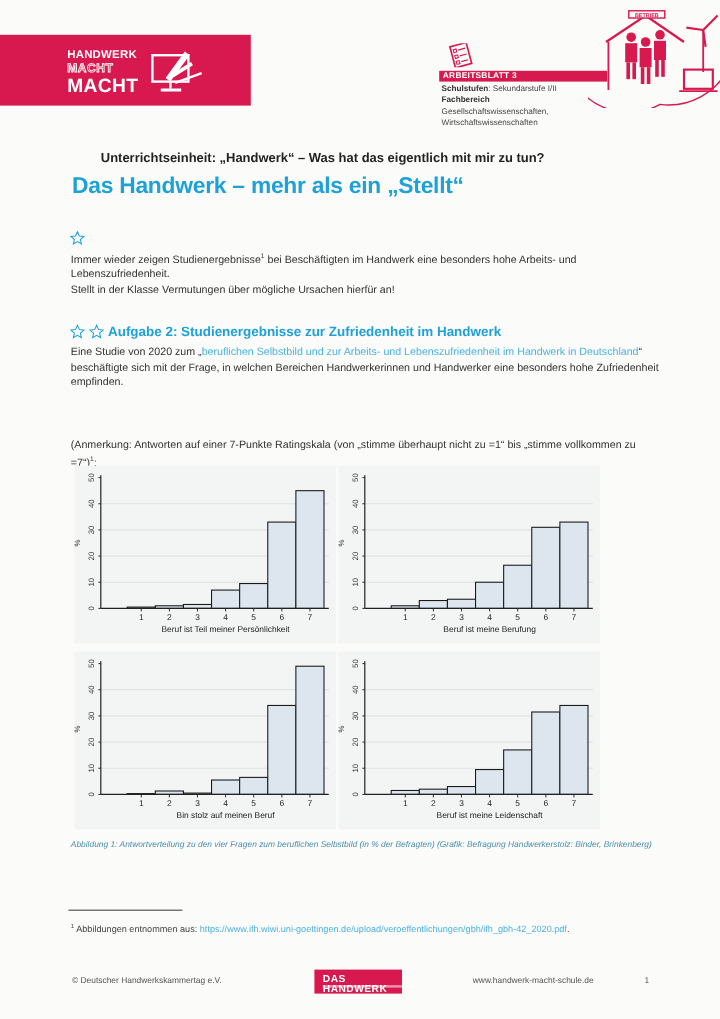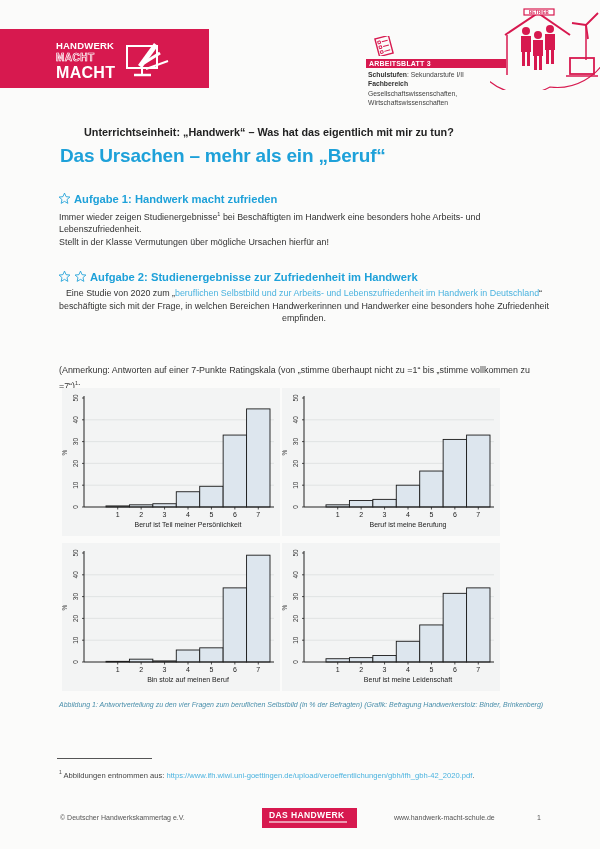--- a/index.html
+++ b/index.html
@@ -36,21 +36,21 @@
   
   .chart { position: absolute; width: 218px; height: 148px; }
   .chart svg { width: 100%; height: 100%; overflow: visible; }
 
   .caption { position: absolute; left: 59px; top: 700px; width: 500px; font-size: 7px; line-height: 10px; font-style: italic; color: #4a8fab; }
 
   .fn-rule { position: absolute; left: 57px; top: 758px; width: 95px; height: 1px; background: #555; }
   .footnote { position: absolute; left: 59px; top: 766px; width: 495px; font-size: 7.6px; line-height: 12px; color: #444; }
 
   .footer-left { position: absolute; left: 60px; top: 814px; font-size: 7px; color: #555; }
-  .footer-logo { position: absolute; left: 262px; top: 808px; width: 95px; height: 20px; background: #d7194f; }
+  .footer-logo { position: absolute; left: 262px; top: 808px; width: 73px; height: 20px; background: #d7194f; }
   .footer-logo .fl1 { position: absolute; left: 7px; top: 3px; color: #fff; font-weight: bold; font-size: 8.5px; letter-spacing: 0.4px; line-height: 9px; }
   .footer-logo .fl2 { position: absolute; left: 7px; top: 13px; width: 78px; height: 2px; background: rgba(255,255,255,0.55); }
   .footer-url { position: absolute; left: 394px; top: 814px; font-size: 7px; color: #555; }
   .footer-page { position: absolute; left: 537px; top: 814px; font-size: 7px; color: #555; }
 </style>
 </head>
 <body>
 
 <div class="logo-box">
   <div class="logo-text">
@@ -106,43 +106,42 @@
     <rect x="55" y="39" width="10" height="16" fill="#d7194f"></rect>
     <rect x="56" y="55" width="3" height="14" fill="#d7194f"></rect>
     <rect x="61" y="55" width="3" height="14" fill="#d7194f"></rect>
   <line x1="96" y1="30" x2="96" y2="65" stroke="#d7194f" stroke-width="1.5"></line>
   <path d="M96 30 L108 18 M96 30 L82 28 M96 30 L98 44" stroke="#d7194f" stroke-width="1.8"></path>
   <rect x="80" y="63" width="24" height="16" fill="none" stroke="#d7194f" stroke-width="1.8"></rect>
   <line x1="76" y1="81" x2="108" y2="81" stroke="#d7194f" stroke-width="1.5"></line>
 </svg>
 
 <div class="unit">Unterrichtseinheit: „Handwerk“ – Was hat das eigentlich mit mir zu tun?</div>
-<div class="title">Das Ursachen – mehr als ein „Beruf“</div>
+<div class="title">Das Handwerk – mehr als ein „Stellt“</div>
 
 <div class="task-h" style="top:192px;">
   <svg class="star" viewBox="0 0 24 24">
       <path d="M12 2 L14.9 8.6 L22 9.3 L16.6 14 L18.2 21 L12 17.3 L5.8 21 L7.4 14 L2 9.3 L9.1 8.6 Z" fill="none" stroke="#1ea1d9" stroke-width="1.6"></path>
     </svg>
-  <span>Aufgabe 1: Handwerk macht zufrieden</span>
 </div>
 <div class="para" style="top:208px;">
   <span>Immer wieder zeigen Studienergebnisse</span><sup style="font-size:5.5px">1</sup><span> bei Beschäftigten im Handwerk eine besonders hohe Arbeits- und Lebenszufriedenheit.</span><br>
   <span>Stellt in der Klasse Vermutungen über mögliche Ursachen hierfür an!</span>
 </div>
 
 <div class="task-h" style="top:270px;">
   <svg class="star" viewBox="0 0 24 24">
       <path d="M12 2 L14.9 8.6 L22 9.3 L16.6 14 L18.2 21 L12 17.3 L5.8 21 L7.4 14 L2 9.3 L9.1 8.6 Z" fill="none" stroke="#1ea1d9" stroke-width="1.6"></path>
     </svg>
   <svg class="star" viewBox="0 0 24 24">
       <path d="M12 2 L14.9 8.6 L22 9.3 L16.6 14 L18.2 21 L12 17.3 L5.8 21 L7.4 14 L2 9.3 L9.1 8.6 Z" fill="none" stroke="#1ea1d9" stroke-width="1.6"></path>
     </svg>
   <span>Aufgabe 2: Studienergebnisse zur Zufriedenheit im Handwerk</span>
 </div>
-<div class="para" style="top:287px;text-align:center;">
+<div class="para" style="top:287px;">
   <span>Eine Studie von 2020 zum „</span><span class="link">beruflichen Selbstbild und zur Arbeits- und Lebenszufriedenheit im Handwerk in Deutschland</span><span>“ beschäftigte sich mit der Frage, in welchen Bereichen Handwerkerinnen und Handwerker eine besonders hohe Zufriedenheit empfinden.</span>
 </div>
 <div class="list" style="top:330px;">
 </div>
 <div class="para" style="top:364px;">
   <span>(Anmerkung: Antworten auf einer 7-Punkte Ratingskala (von „stimme überhaupt nicht zu =1“ bis „stimme vollkommen zu =7“)</span><sup style="font-size:5.5px">1</sup><span>:</span>
 </div>
 
 <div class="chart" style="left:62px; top:388px;"><svg viewBox="0 0 218 148">
       <rect x="0" y="0" width="218" height="148" fill="#f3f4f4"></rect>

